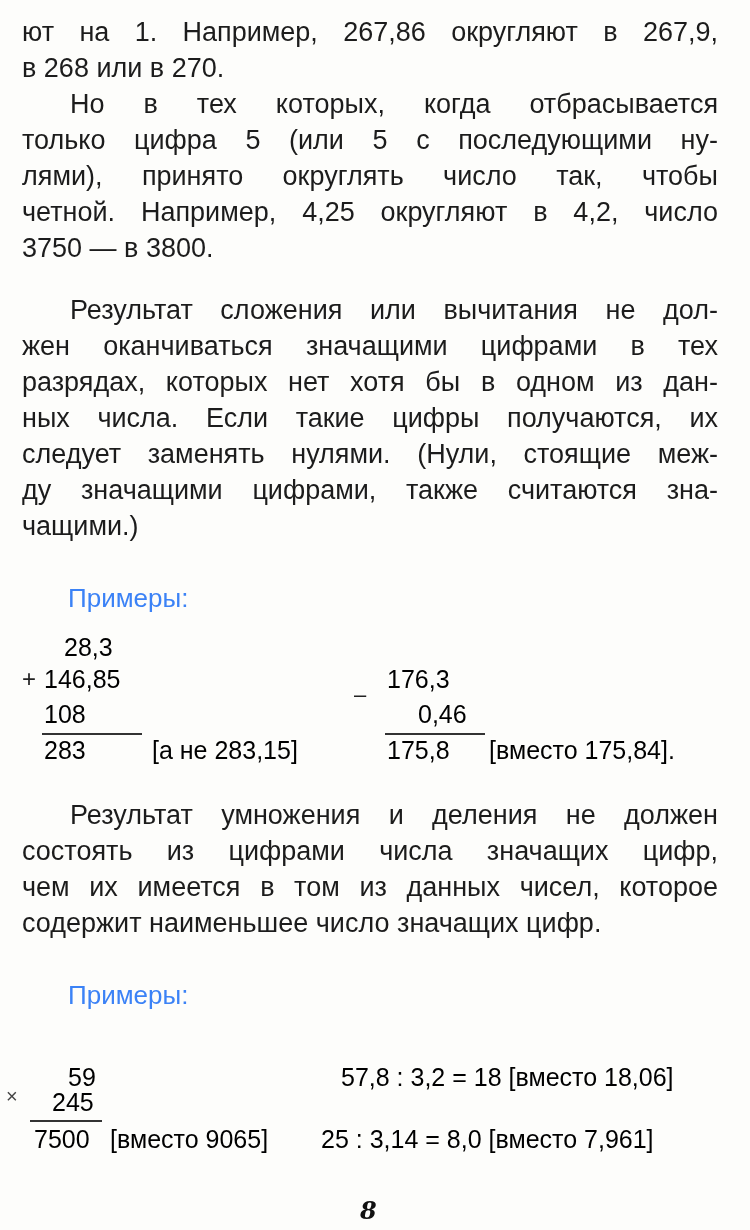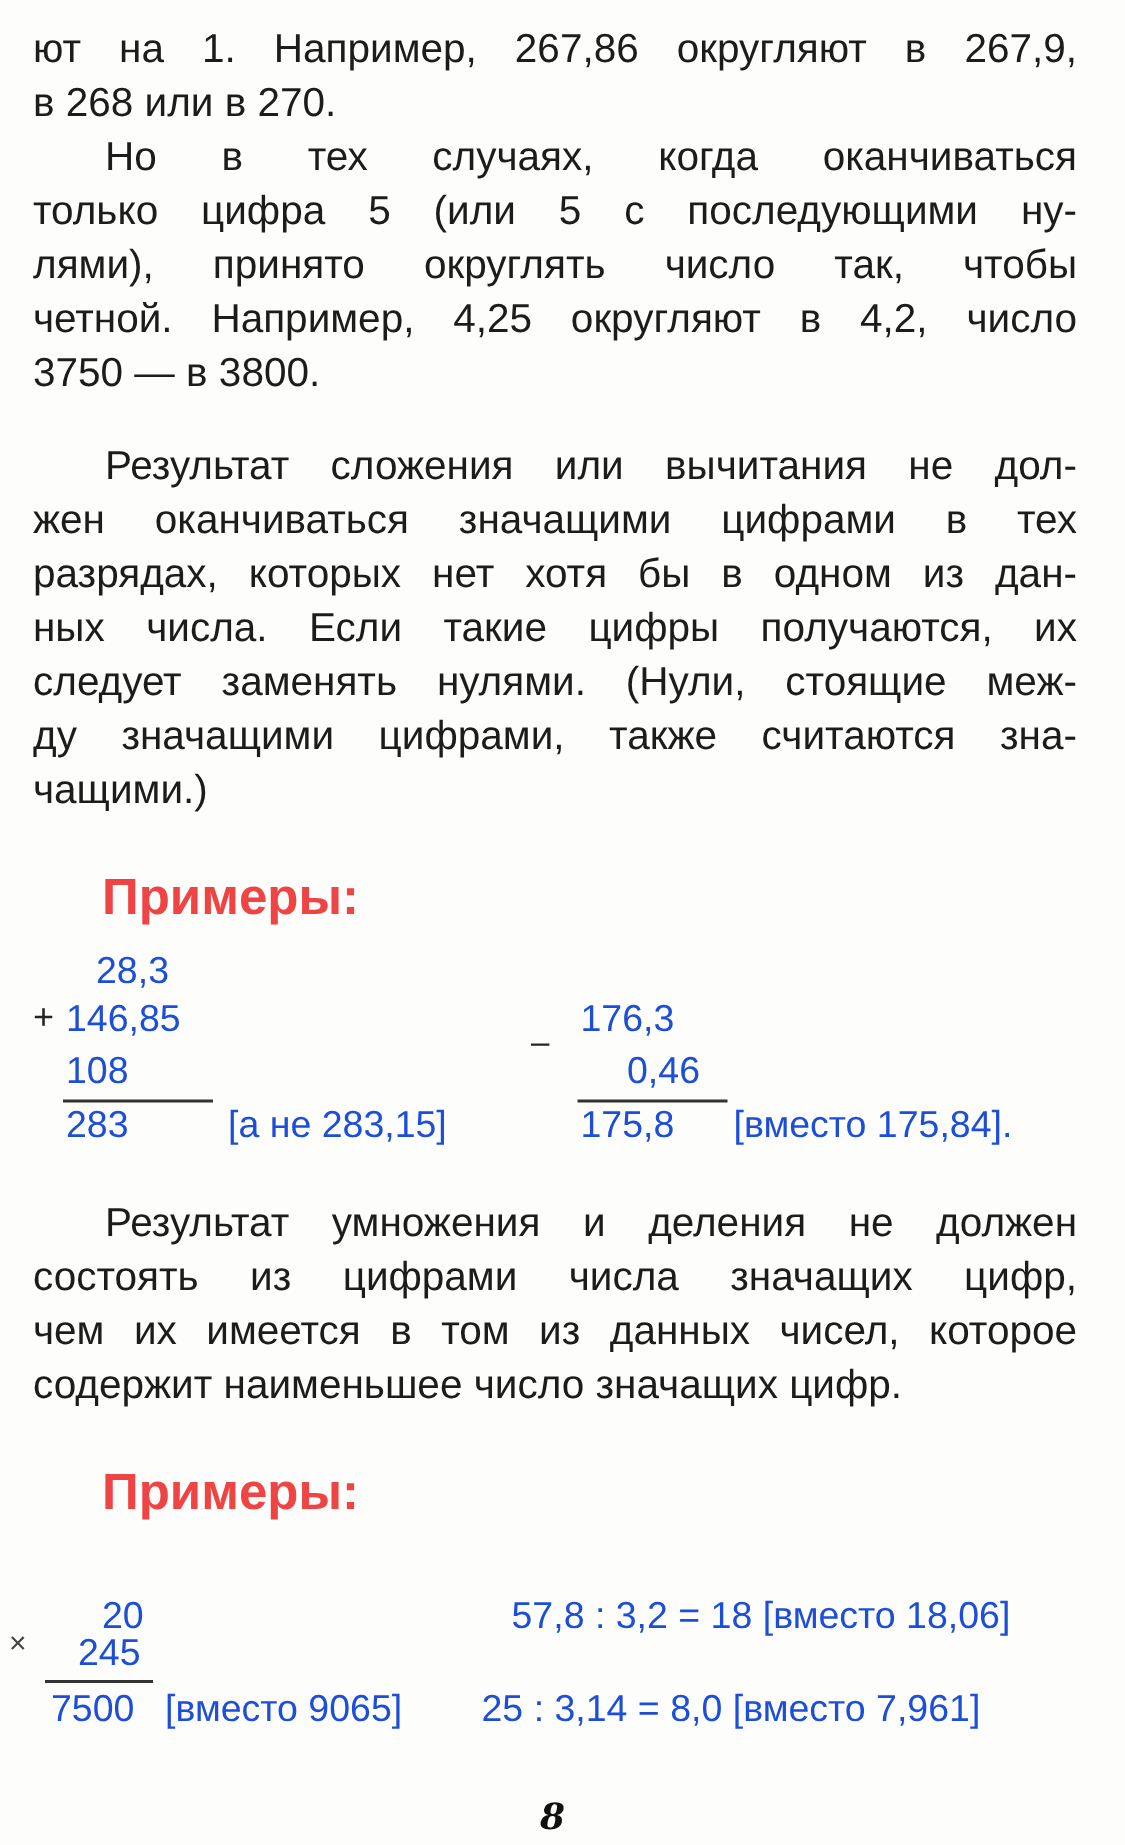--- a/index.html
+++ b/index.html
@@ -5,39 +5,39 @@
   html, body { margin: 0; padding: 0; background: #fdfdfb; }
   body { width: 750px; height: 1230px; position: relative; overflow: hidden; color: #1c1c1c; }
   .page { position: absolute; left: 0; top: 0; width: 750px; height: 1230px; padding-left: 36px; }
   .para { position: absolute; left: 22px; width: 696px;
           font-family: "Liberation Sans", sans-serif; font-size: 27px; line-height: 36px;
           letter-spacing: 0px; }
   .line { display: block; white-space: nowrap; text-align: justify; text-align-last: justify; height: 36px;
           transform-origin: left center; }
   .line.last { text-align-last: left; }
   .line.indent { padding-left: 48px; }
-  .heading { position: absolute; left: 68px; font-family: "Liberation Sans", sans-serif; font-weight: bold;
-             font-size: 34px; line-height: 30px; color: #ef4444; }
-  .ex { position: absolute; font-family: "Liberation Sans", sans-serif; font-size: 25px; line-height: 30px; white-space: nowrap; color: #1d4ed8; }
+  .heading { position: absolute; left: 68px; font-family: "Liberation Sans", sans-serif; font-weight: normal;
+             font-size: 26px; line-height: 30px; color: #3b82f6; }
+  .ex { position: absolute; font-family: "Liberation Sans", sans-serif; font-size: 25px; line-height: 30px; white-space: nowrap; color: #000000; }
   .rule { position: absolute; height: 1.5px; background: #333; }
   .op { position: absolute; font-family: "Liberation Sans", sans-serif; color: #222; }
   .pagenum { position: absolute; left: 360px; top: 1196px; font-family: "DejaVu Serif", serif; font-style: italic; font-weight: bold; font-size: 24px; color: #111; }
 </style>
 </head>
 <body>
 
 <div class="page">
 
   <div class="para" style="top:14px;">
     <span class="line">ют на 1. Например, 267,86 округляют в 267,9,</span>
     <span class="line last">в 268 или в 270.</span>
   </div>
 
   <div class="para" style="top:86px;">
-    <span class="line indent">Но в тех случаях, когда оканчиваться</span>
+    <span class="line indent">Но в тех которых, когда отбрасывается</span>
     <span class="line">только цифра 5 (или 5 с последующими ну-</span>
     <span class="line">лями), принято округлять число так, чтобы</span>
     <span class="line">четной. Например, 4,25 округляют в 4,2, число</span>
     <span class="line last">3750 — в 3800.</span>
   </div>
 
   <div class="para" style="top:292px;">
     <span class="line indent">Результат сложения или вычитания не дол-</span>
     <span class="line">жен оканчиваться значащими цифрами в тех</span>
     <span class="line">разрядах, которых нет хотя бы в одном из дан-</span>
@@ -71,21 +71,21 @@
   <div class="para" style="top:797px;">
     <span class="line indent">Результат умножения и деления не должен</span>
     <span class="line">состоять из цифрами числа значащих цифр,</span>
     <span class="line">чем их имеется в том из данных чисел, которое</span>
     <span class="line last">содержит наименьшее число значащих цифр.</span>
   </div>
 
   <div class="heading" style="top:980px;">Примеры:</div>
 
   <div>
-    <span class="ex" style="left:68px; top:1062px;">20</span>
+    <span class="ex" style="left:68px; top:1062px;">59</span>
     <span class="op" style="left:6px; top:1085px; font-size:20px; line-height:22px; color:#444;">×</span>
     <span class="ex" style="left:52px; top:1087px;">245</span>
     <div class="rule" style="left:30px; top:1120px; width:72px;"></div>
     <span class="ex" style="left:34px; top:1124px;">7500</span>
     <span class="ex" style="left:110px; top:1124px;">[вместо 9065]</span>
   </div>
 
   <div>
     <span class="ex" style="left:321px; top:1062px;margin-left:20px;">57,8 : 3,2 = 18 [вместо 18,06]</span>
     <span class="ex" style="left:321px; top:1124px;">25 : 3,14 = 8,0 [вместо 7,961]</span>

